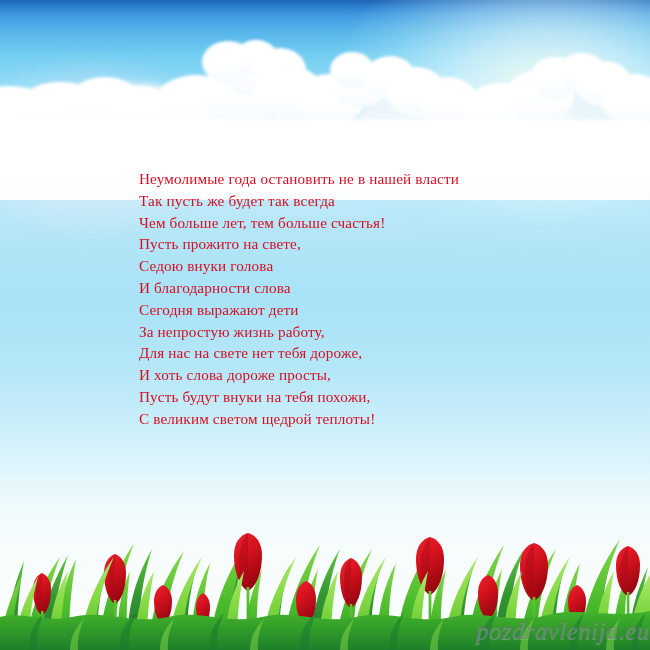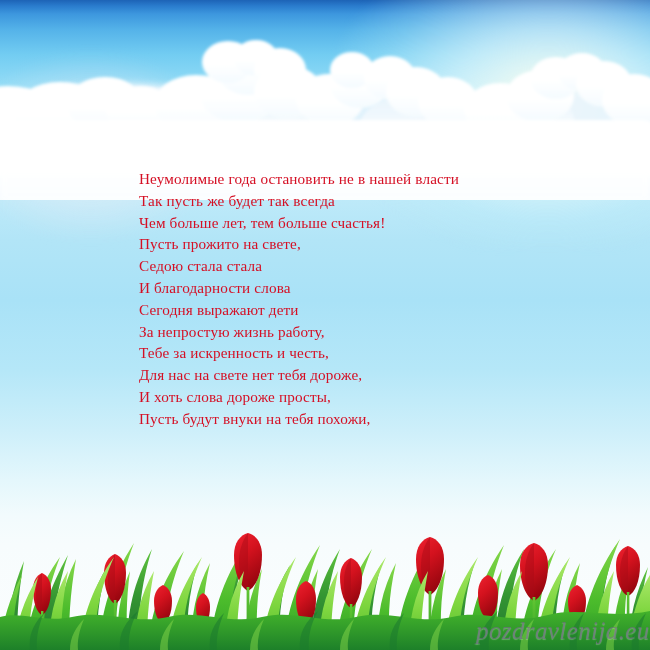--- a/index.html
+++ b/index.html
@@ -170,28 +170,28 @@
 
       <rect x="0" y="168" width="650" height="36" fill="#ffffff" opacity=".55" filter="url(#soft2)"></rect>
     </svg>
   </div>
 
   <div class="poem">
     <span class="ln">Неумолимые года остановить не в нашей власти</span>
     <span class="ln">Так пусть же будет так всегда</span>
     <span class="ln">Чем больше лет, тем больше счастья!</span>
     <span class="ln">Пусть прожито на свете,</span>
-    <span class="ln">Седою стала стала</span>
+    <span class="ln">Седою внуки голова</span>
     <span class="ln">И благодарности слова</span>
     <span class="ln">Сегодня выражают дети</span>
     <span class="ln">За непростую жизнь работу,</span>
-    <span class="ln">Тебе за искренность и честь,</span>
     <span class="ln">Для нас на свете нет тебя дороже,</span>
     <span class="ln">И хоть слова дороже просты,</span>
     <span class="ln">Пусть будут внуки на тебя похожи,</span>
+    <span class="ln">С великим светом щедрой теплоты!</span>
   </div>
 
   <div class="grass">
     <svg viewBox="0 0 650 135" preserveAspectRatio="none">
       <defs>
         <linearGradient id="bl" x1="0" y1="1" x2="0" y2="0">
           <stop offset="0%" stop-color="#2b9a27"></stop>
           <stop offset="45%" stop-color="#4cbc2c"></stop>
           <stop offset="100%" stop-color="#86d84a"></stop>
         </linearGradient>

